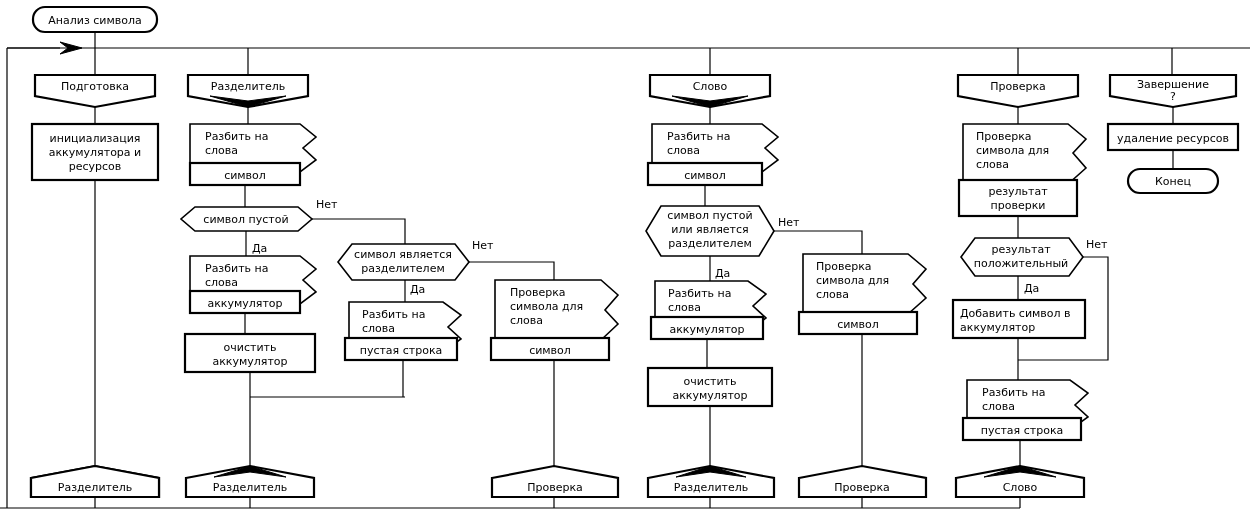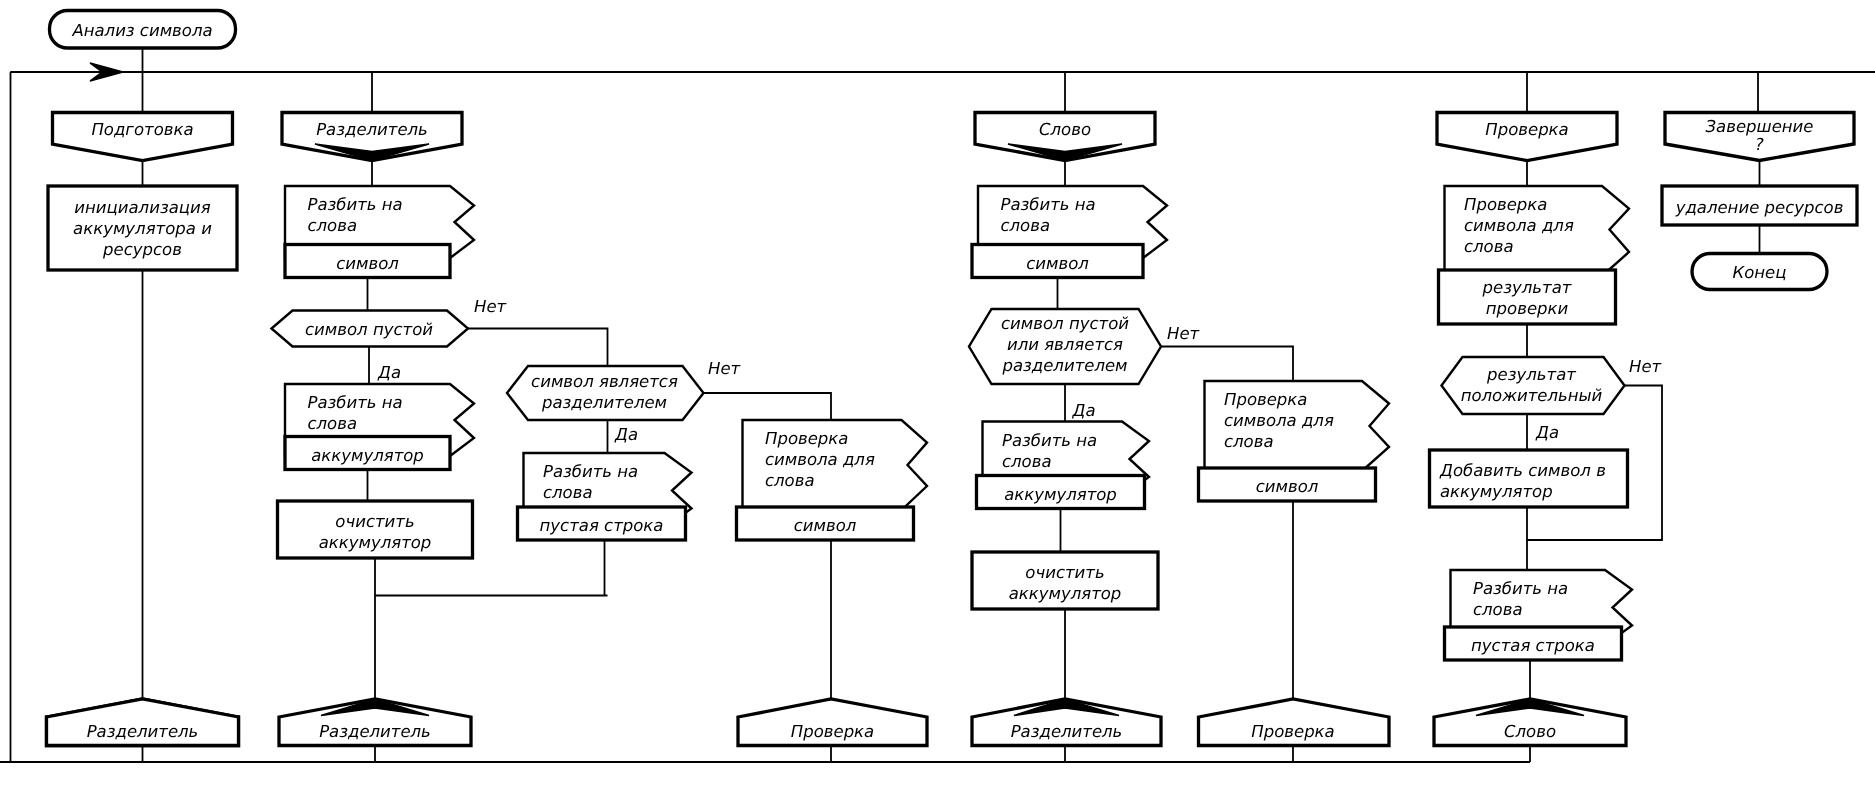--- a/index.html
+++ b/index.html
@@ -1,17 +1,17 @@
 <!DOCTYPE html>
 <html><head>
 <meta charset="utf-8">
 <style>
   html,body{margin:0;padding:0;background:#ffffff;}
   body{font-family:"DejaVu Sans","Liberation Sans",sans-serif;}
-  #stage{position:relative;width:1250px;height:525px;background:#fff;overflow:hidden;font-style:italic;}
+  #stage{position:relative;width:1250px;height:525px;background:#fff;overflow:hidden;}
   svg{position:absolute;left:0;top:0;width:1250px;height:525px;}
   .ln{stroke:#000;stroke-width:1.2;fill:none;}
   .shp{stroke:#000;stroke-width:2.2;fill:#fff;}
   .shp-thin{stroke:#000;stroke-width:1.6;fill:#fff;}
   .fillblk{fill:#000;stroke:#000;stroke-width:1;}
   text{font-family:"DejaVu Sans","Liberation Sans",sans-serif;fill:#000;}
   .t-c{font-size:11px;text-anchor:middle;}
   .t-l{font-size:11px;text-anchor:start;}
   .t-edge{font-size:11px;text-anchor:start;}
 </style>

